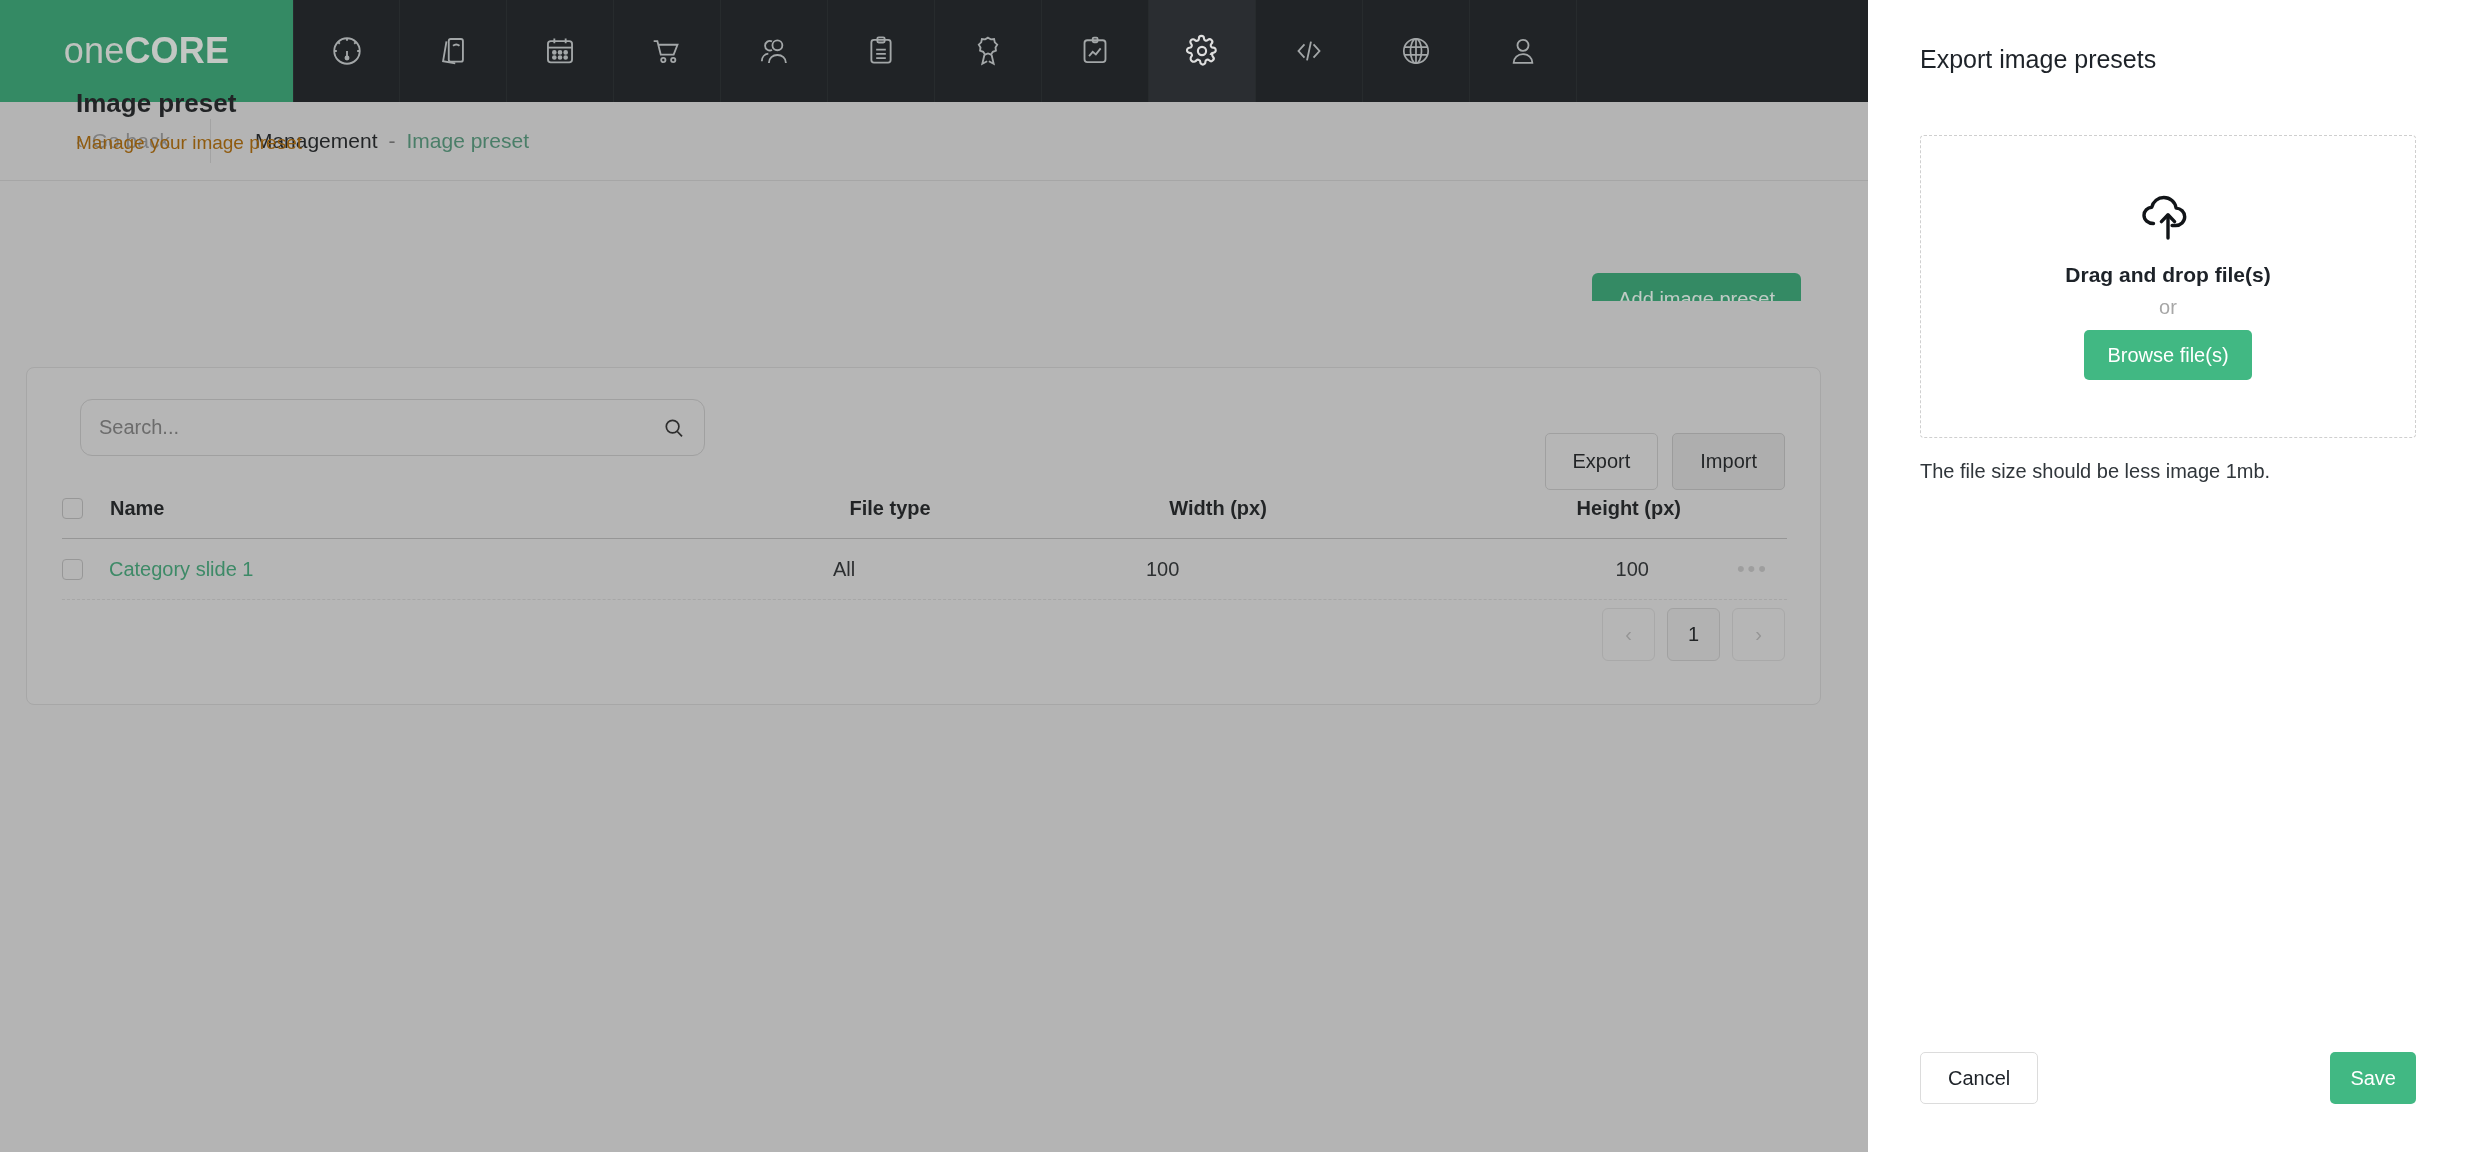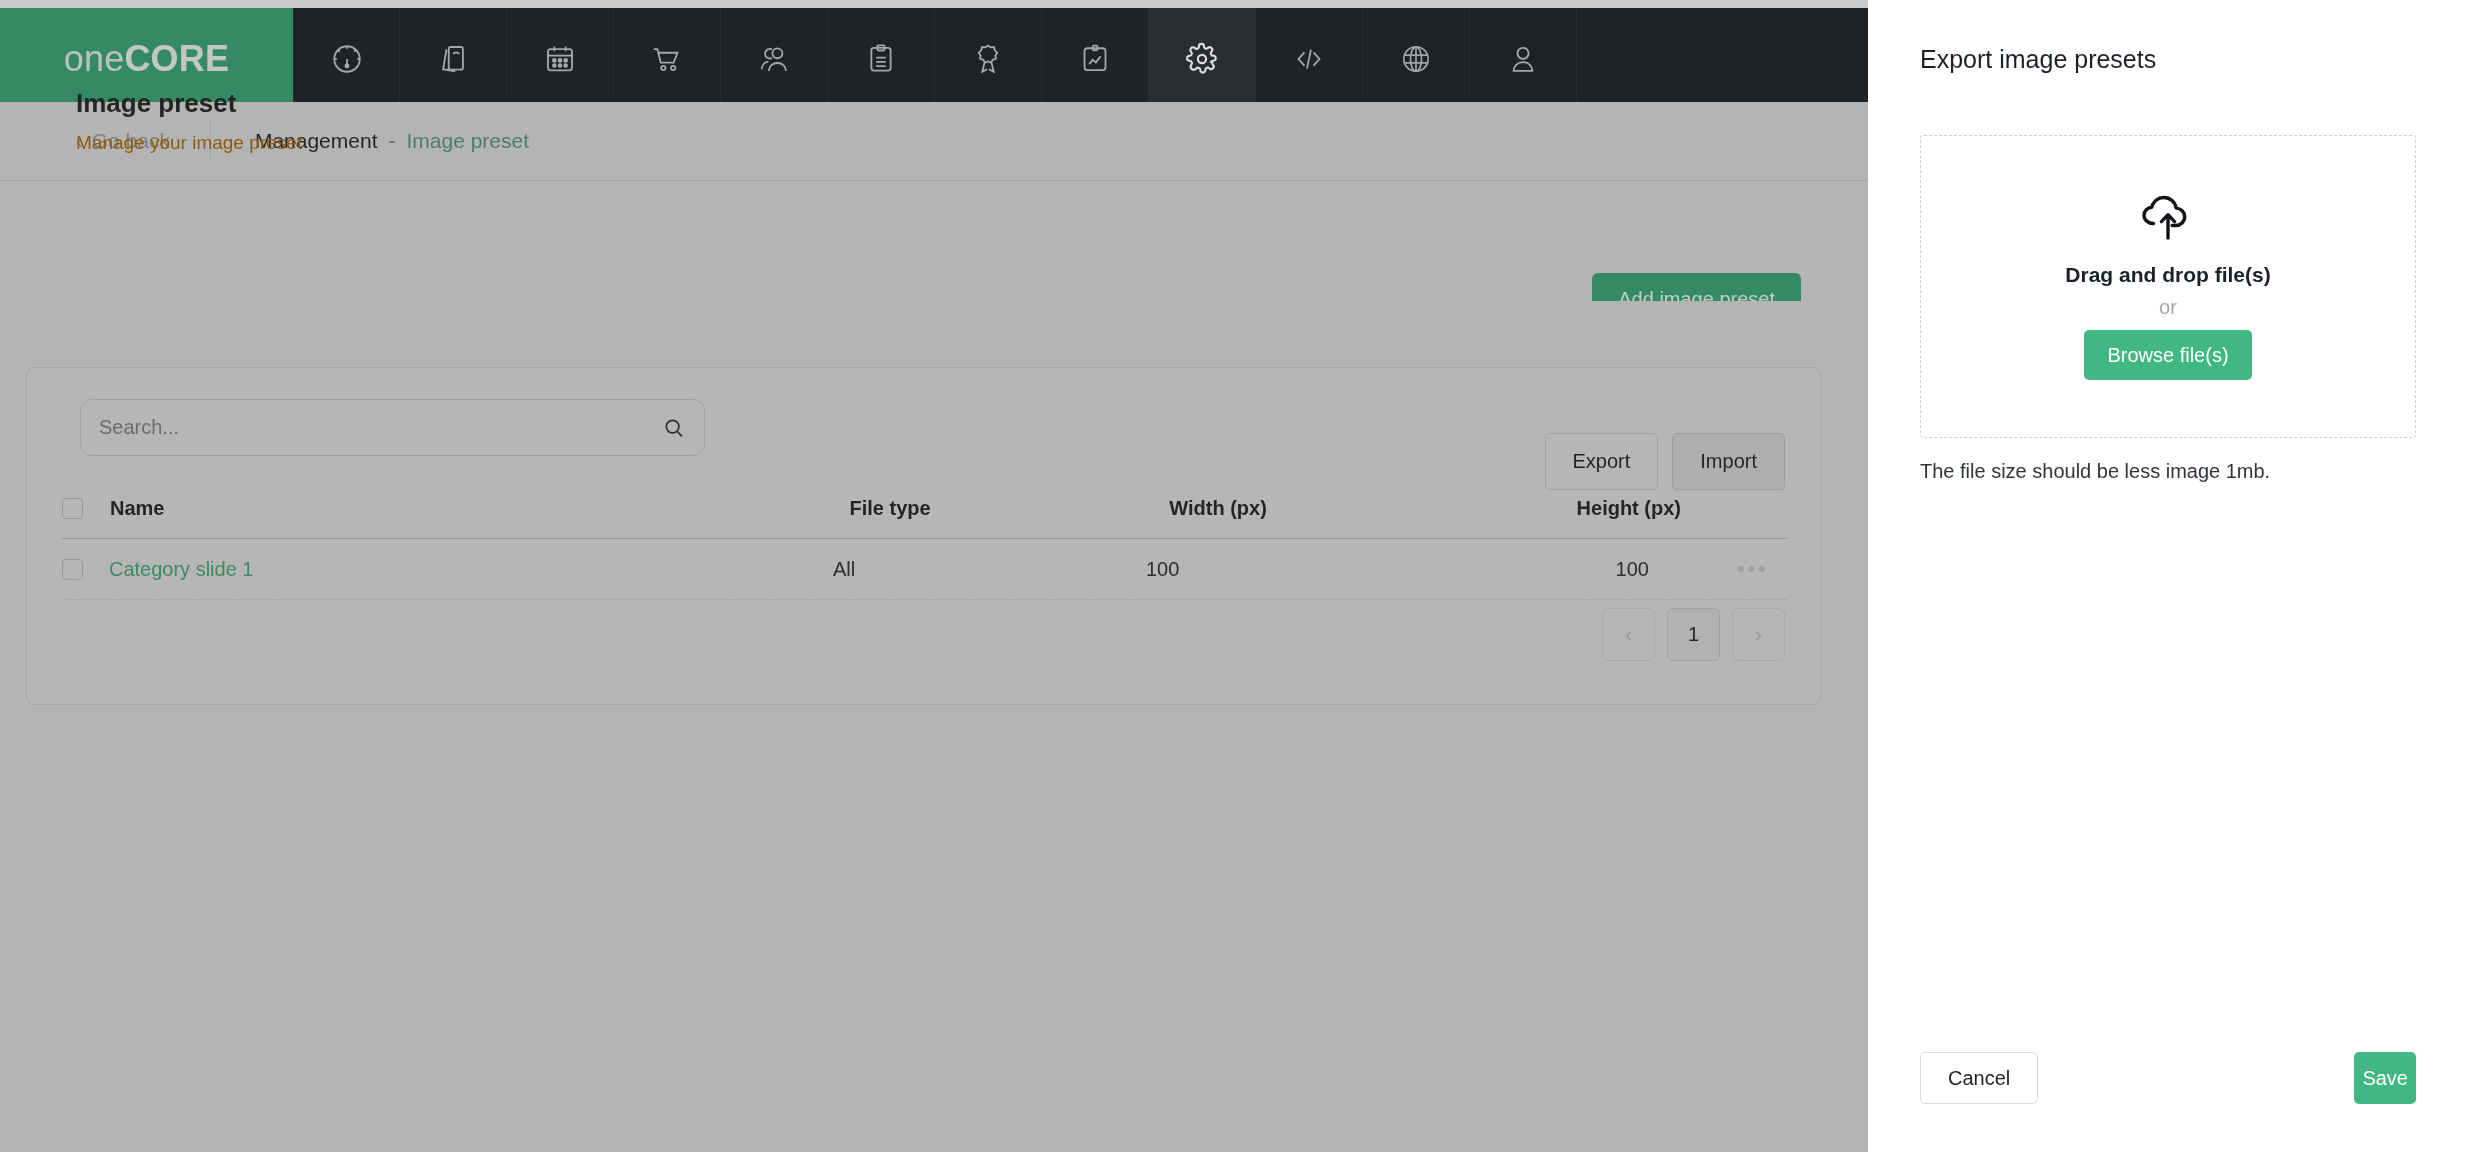--- a/index.html
+++ b/index.html
@@ -34,21 +34,21 @@
     left: 0; top: 0;
     width: 1868px;
     height: 1152px;
     background: rgba(60,60,60,0.17);
     z-index: 50;
   }
 
   
   .navbar {
     position: absolute;
-    left: 0; top: 8px;
+    left: 0; top: 0;
     width: 1868px;
     height: 102px;
     background: #1b1f22;
     display: flex;
     align-items: stretch;
   }
   .brand {
     width: 293px;
     height: 102px;
     background: #339b6d;
@@ -343,21 +343,21 @@
     border-radius: 5px;
     font-size: 20px;
     font-family: inherit;
     color: #1d2228;
     cursor: pointer;
   }
   .btn-save {
     position: absolute;
     right: 52px; top: 38px;
     height: 52px;
-    padding: 0 8px;
+    padding: 0 20px;
     background: #41b883;
     border: none;
     border-radius: 5px;
     font-size: 20px;
     font-family: inherit;
     color: #ffffff;
     cursor: pointer;
   }
 </style>
 </head>

